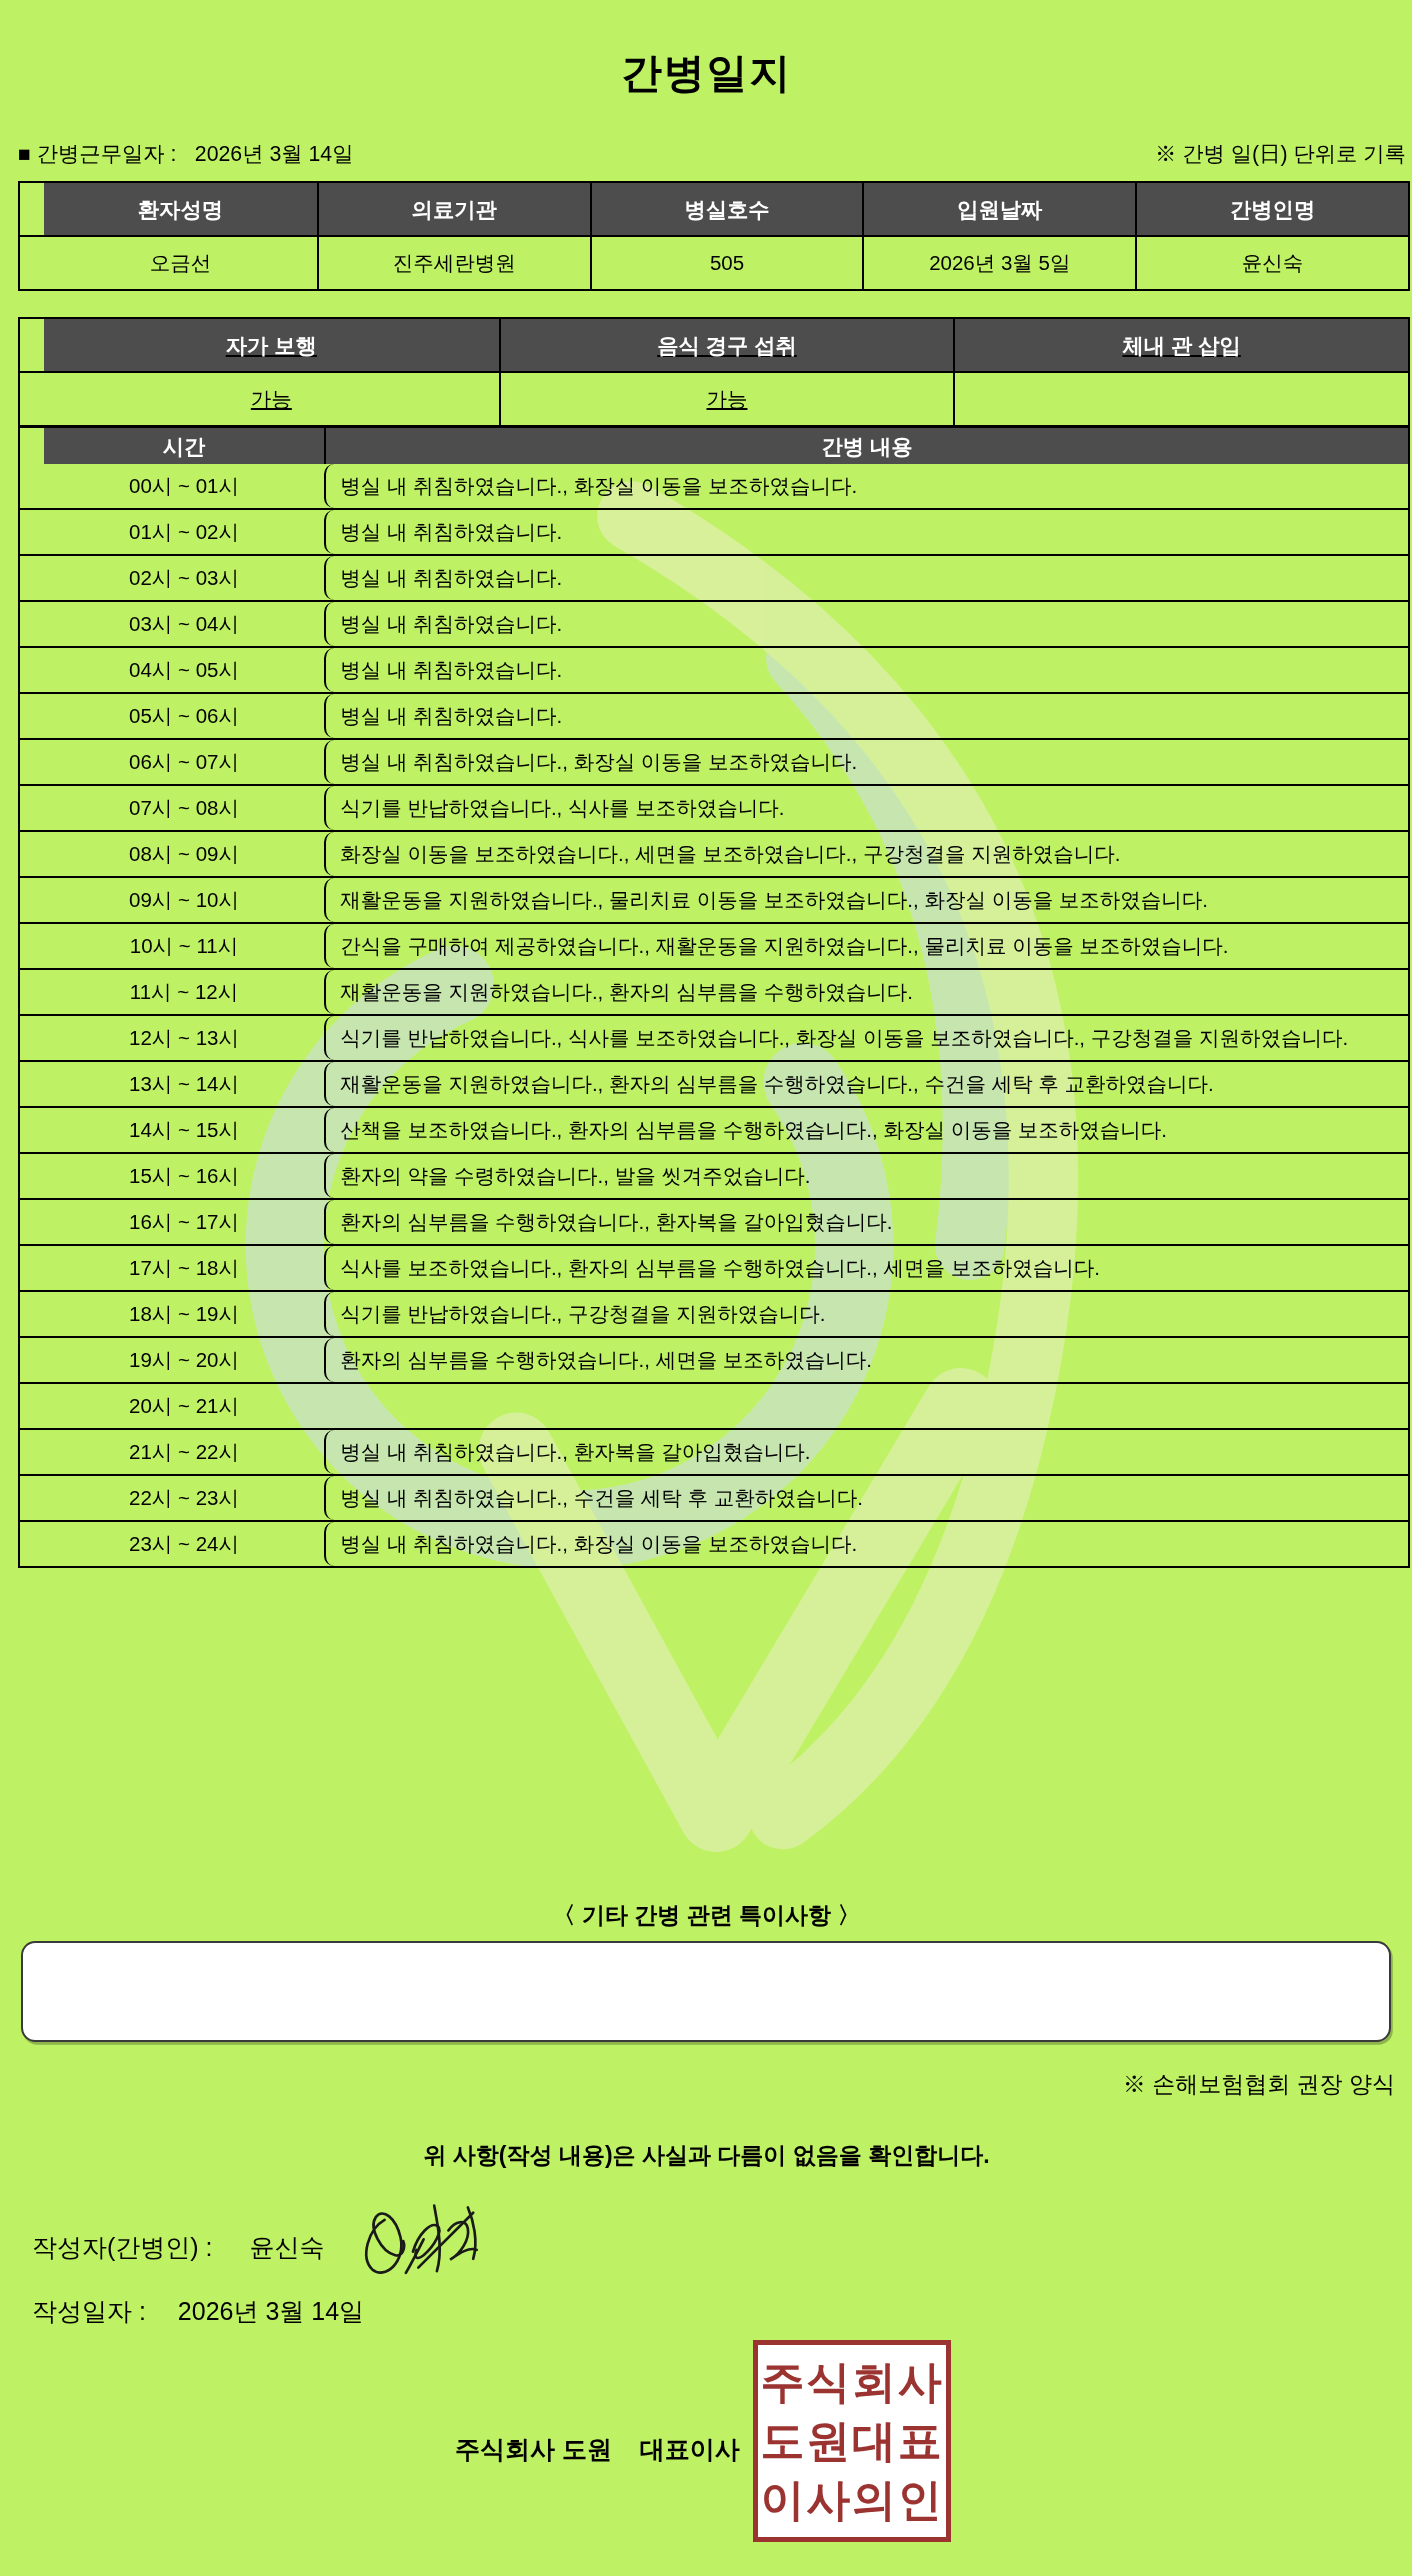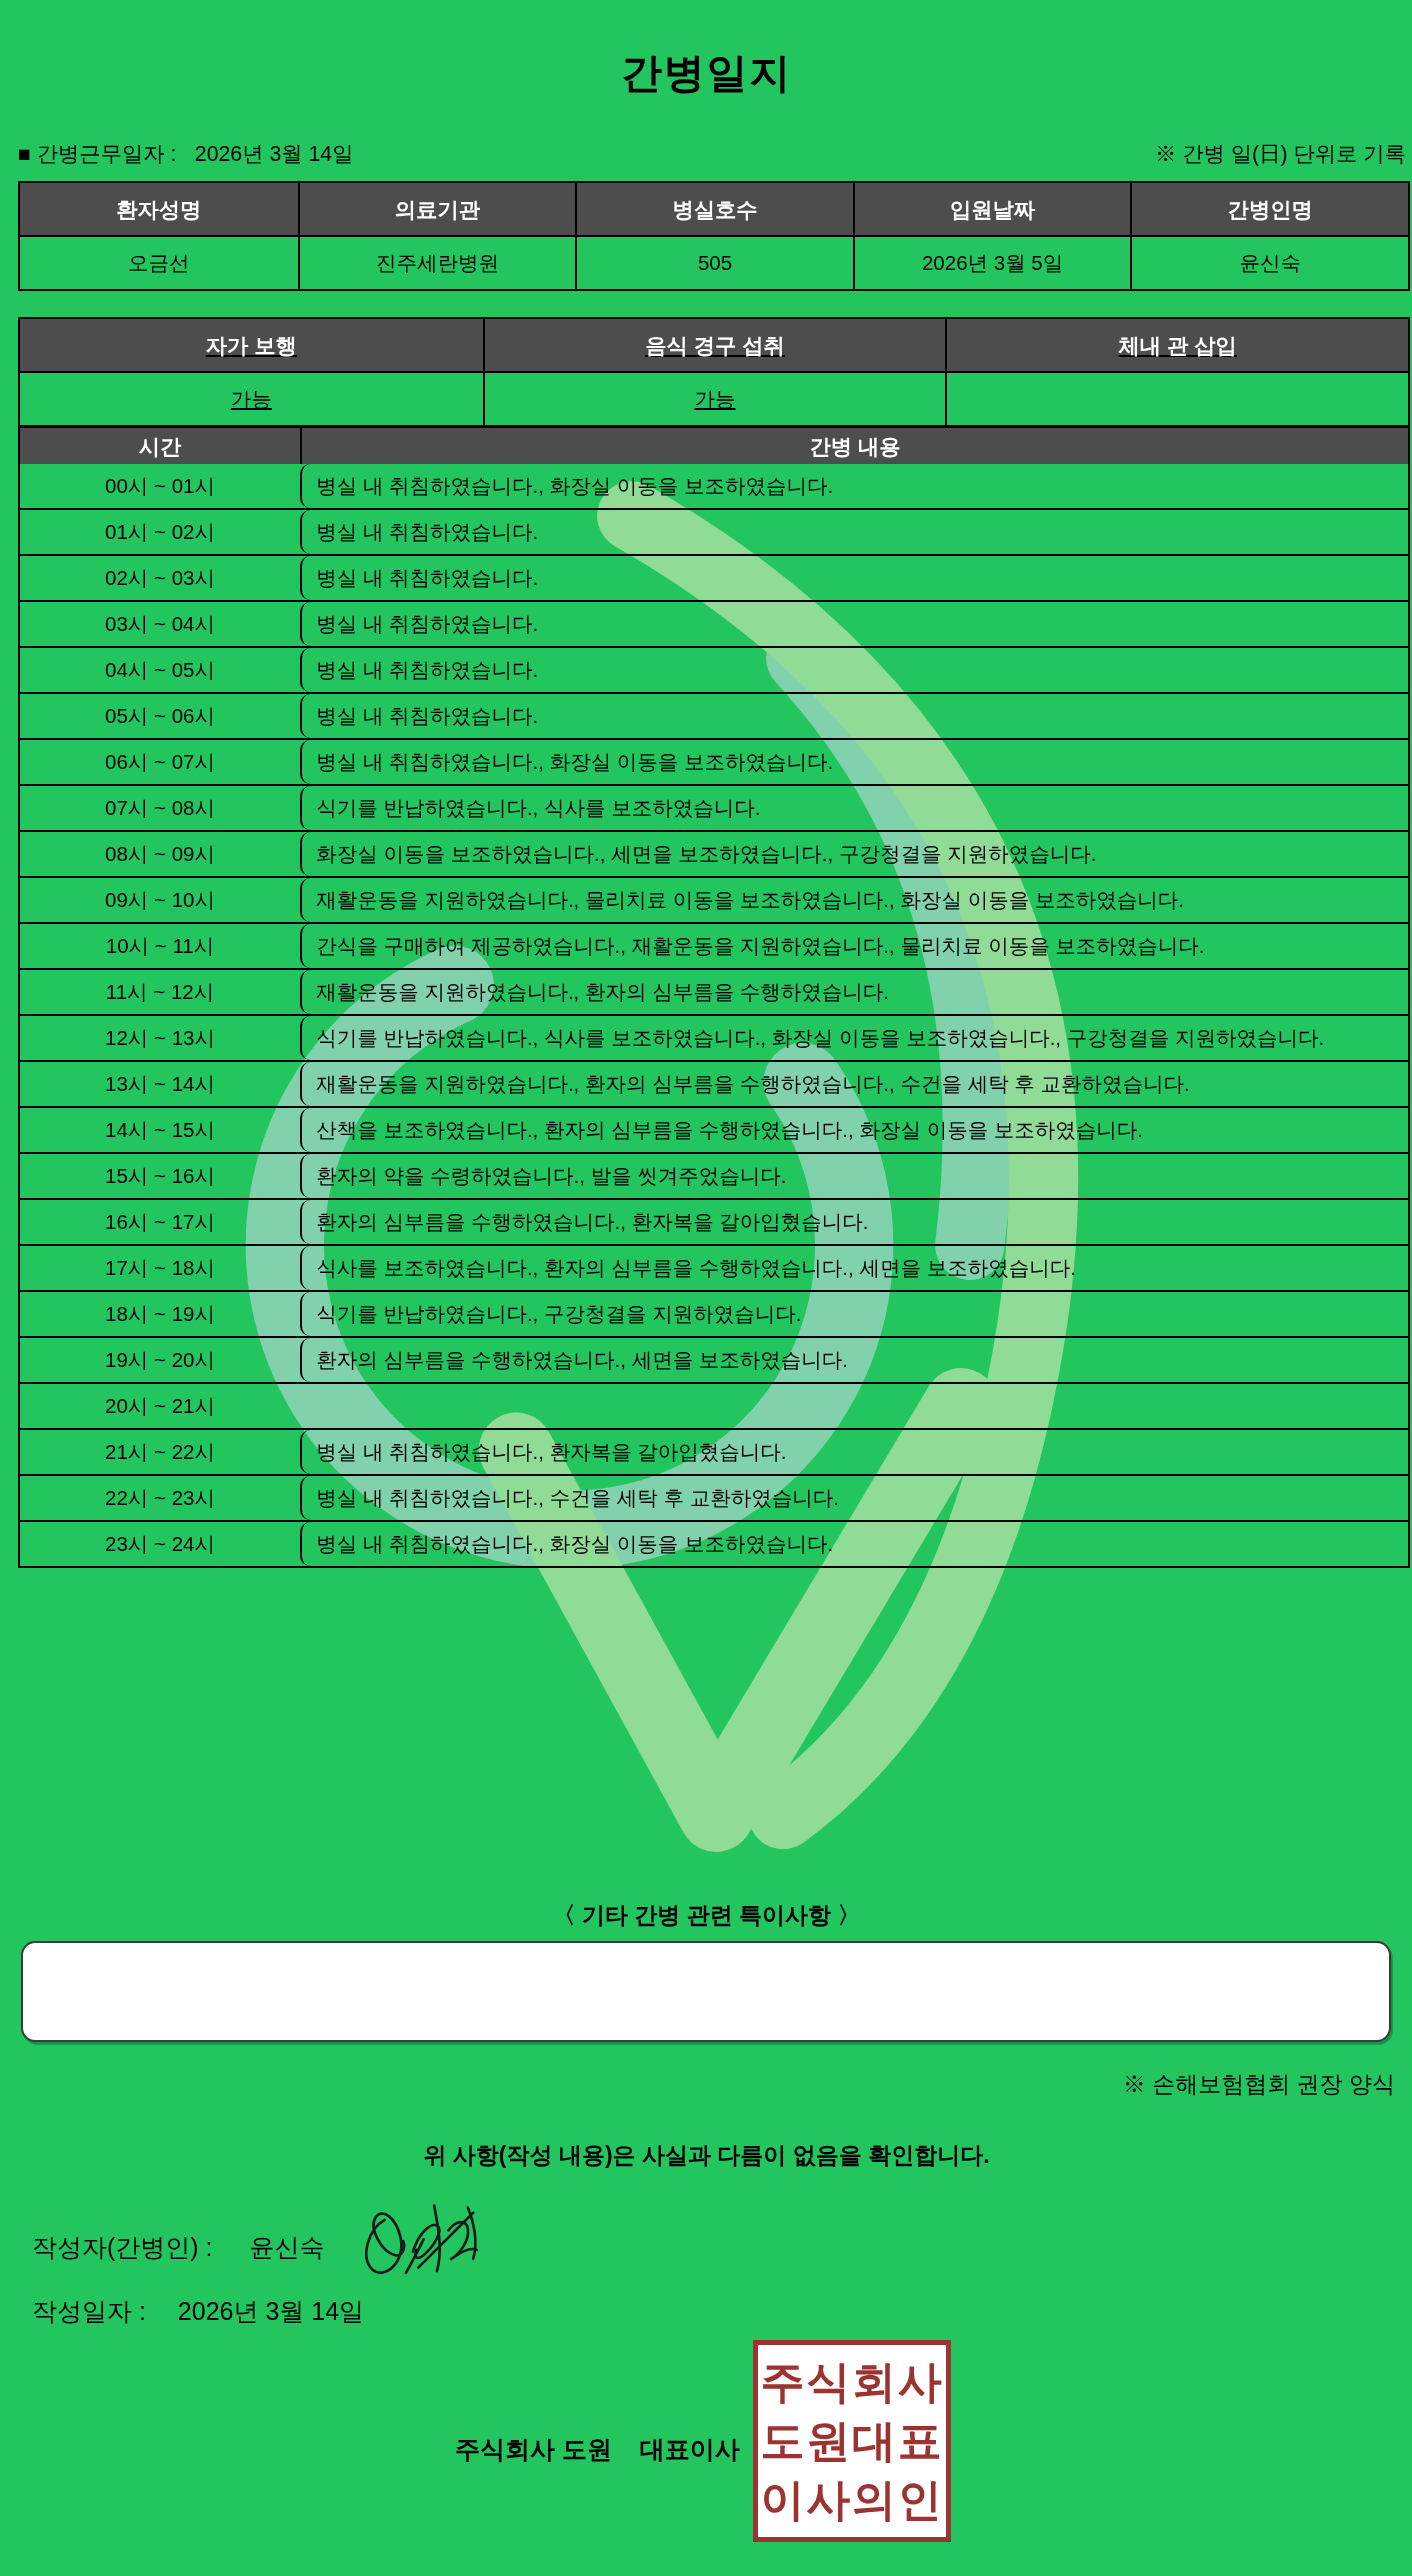--- a/index.html
+++ b/index.html
@@ -1,31 +1,31 @@
 <!DOCTYPE html>
 <html style="font-size:14.2px"><head>
 <meta charset="utf-8">
 <style>
   html,body{margin:0;padding:0;background:#fff;}
   .page{
-    position:relative;width:1413px;height:2576px;background:#22c55e;overflow:hidden;
+    position:relative;width:1413px;height:2576px;background:#bef264;overflow:hidden;
     font-family:"Liberation Sans",sans-serif;color:#000;
   }
   .watermark{position:absolute;left:0;top:0;z-index:0;}
   .layer{position:absolute;left:0;top:0;width:100%;height:100%;z-index:1;}
 
   .title{position:absolute;top:46px;left:0;width:100%;text-align:center;
     font-size:41px;font-weight:bold;letter-spacing:1.8px;margin:0;}
   .meta{position:absolute;top:139px;left:18px;right:7.1px;display:flex;
     justify-content:space-between;font-size:21.3px;}
   .meta .lbl{font-weight:normal;}
   .meta .val{margin-left:12.5px;}
 
   .tbl{position:absolute;left:18px;width:1392px;border:2.7px solid #000;box-sizing:border-box;}
-  .tbl-row{display:grid;}
+  .tbl-row{display:grid;padding-left:24px;}
   .tbl-row + .tbl-row{border-top:2.7px solid #000;}
   .cols5{grid-template-columns:repeat(5,1fr);}
   .cols3{grid-template-columns:repeat(3,1fr);}
   .colsCare{grid-template-columns:280px 1fr;}
   .cell{display:flex;align-items:center;justify-content:center;
     border-left:2.7px solid #000;box-sizing:border-box;font-size:20.5px;}
   .cell:first-child{border-left:none;}
   .hdr-cell{background:#4d4d4d;color:#fff;font-weight:bold;font-size:21.3px;}
   .h58{height:52px;}
   .h56{height:36px;}

